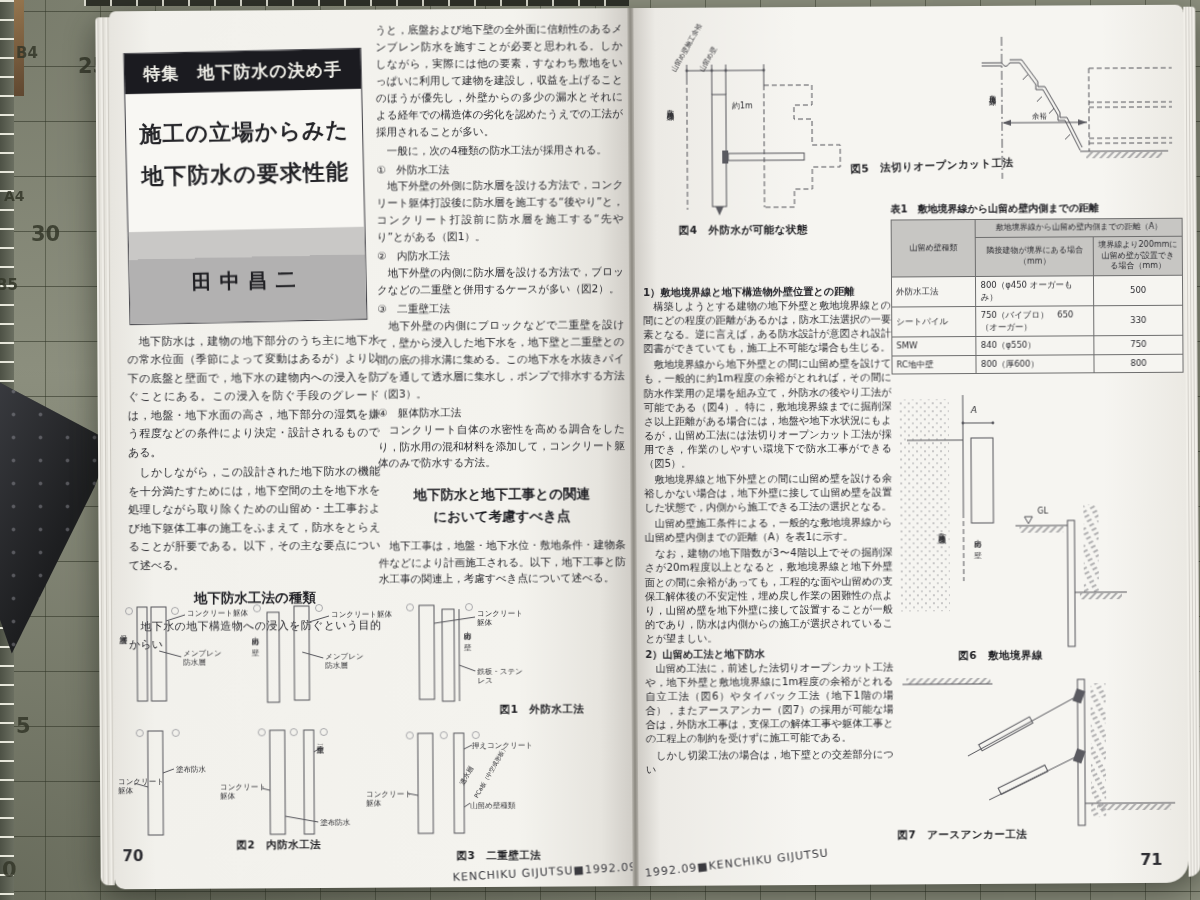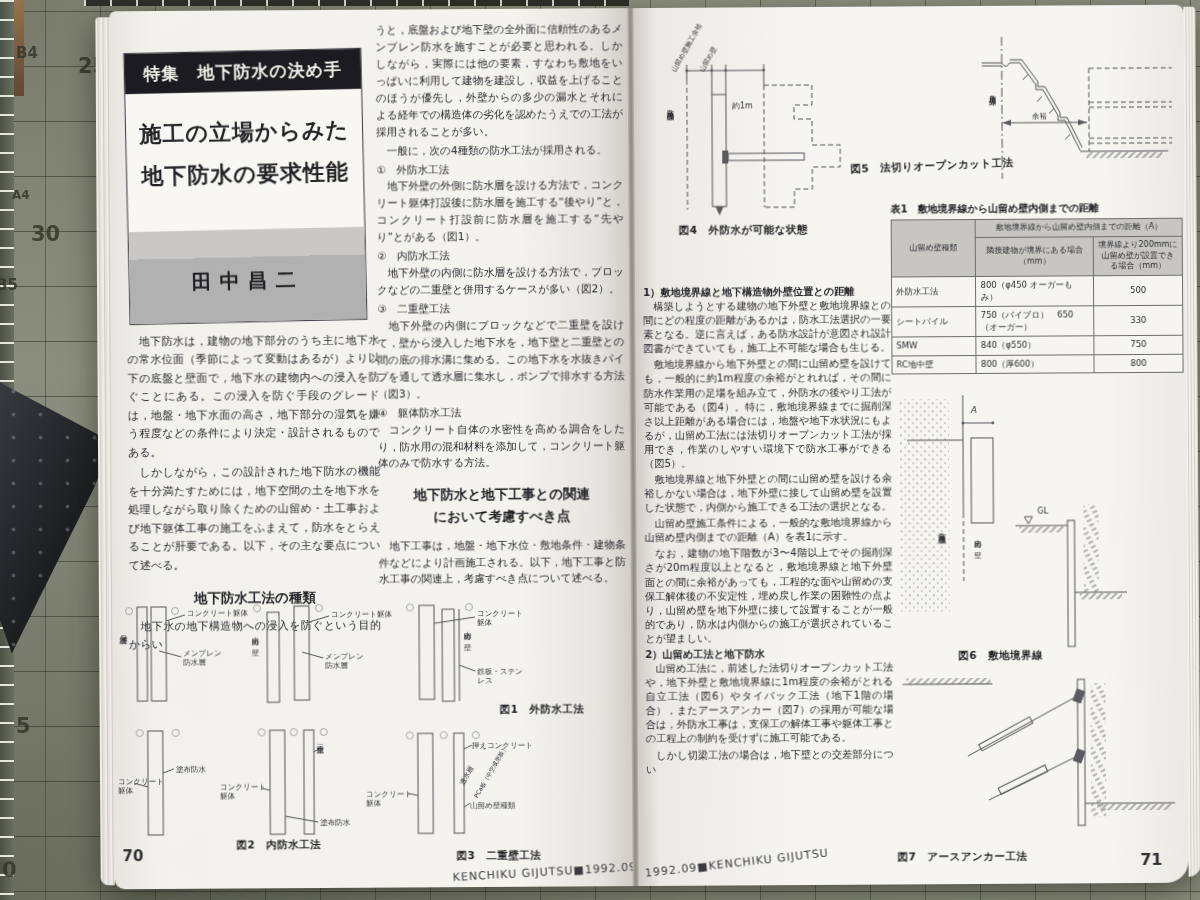--- a/index.html
+++ b/index.html
@@ -96,21 +96,21 @@
 <body>
 
 <div id="scene">
   <div id="mat-grid"></div>
   <div id="mat-shade"></div>
   <div id="wood"></div>
   <div id="ruler-left"></div>
   <div id="ruler-top"></div>
   <span class="matlab" style="left:16px;top:44px;font-size:15px;">B4</span>
   <span class="matlab" style="left:34px;top:54px;font-size:21px;margin-left:44px;">25</span>
-  <span class="matlab" style="left:4px;top:188px;font-size:12px;margin-left:8px;">A4</span>
+  <span class="matlab" style="left:4px;top:188px;font-size:14px;">A4</span>
   <span class="matlab" style="left:31px;top:222px;font-size:21px;">30</span>
   <span class="matlab" style="left:-4px;top:276px;font-size:15px;">B5</span>
   <span class="matlab" style="left:12px;top:548px;font-size:21px;">10</span>
   <span class="matlab" style="left:16px;top:714px;font-size:21px;">5</span>
   <span class="matlab" style="left:2px;top:858px;font-size:21px;">0</span>
   <div id="wedge"></div>
 
   <div id="magazine">
     <div class="edge-left"></div>
 
@@ -405,21 +405,21 @@
           <line class="s" x1="186" y1="18" x2="75" y2="78"></line>
           <rect class="s" x="84" y="52.5" width="58" height="7" transform="rotate(-28.5 113 56)" fill="#f6f5f1"></rect>
           <line class="s" x1="186" y1="78" x2="96" y2="122"></line>
           <rect class="s" x="104" y="98.5" width="52" height="7" transform="rotate(-26 130 102)" fill="#f6f5f1"></rect>
           <rect class="sf" x="182" y="12" width="9" height="13" transform="rotate(20 186 18)"></rect>
           <rect class="sf" x="182" y="72" width="9" height="13" transform="rotate(20 186 78)"></rect>
           <rect x="198" y="6" width="15" height="134" fill="url(#dash7)" stroke="none"></rect>
           <line class="s" x1="192" y1="126" x2="282" y2="126"></line>
           <rect x="204" y="127" width="74" height="6" fill="url(#pd7)" stroke="none"></rect>
         </svg>
-        <span class="figcap" style="left:4px;top:150px;margin-top:22px;">図7　アースアンカー工法</span>
+        <span class="figcap" style="left:4px;top:150px;">図7　アースアンカー工法</span>
       </div>
 
       <div class="footer" style="left:6px;bottom:16px;transform:rotate(-6deg);">1992.09■KENCHIKU GIJUTSU</div>
       <div class="pnum" style="right:26px;bottom:14px;font-size:16px;">71</div>
     </div>
 
     <div class="edge-right"></div>
   </div>
 </div>
 

